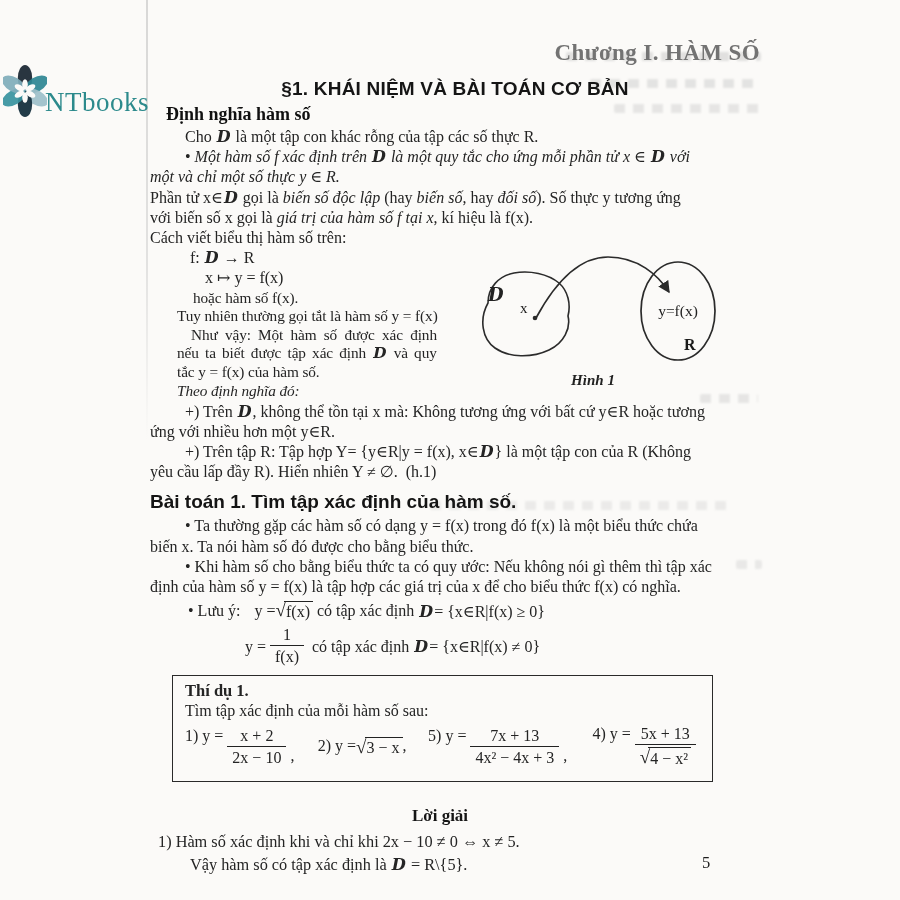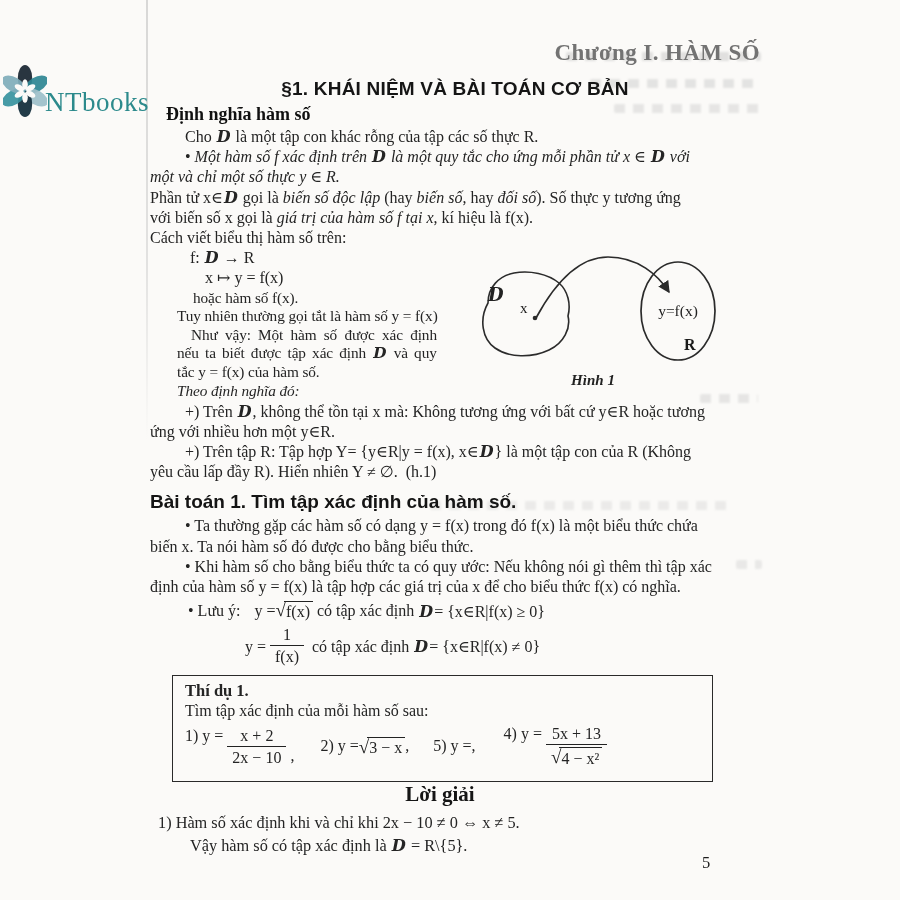--- a/index.html
+++ b/index.html
@@ -56,21 +56,21 @@
   .frac .den{display:block;border-top:1.4px solid #222;padding:1px 5px 0;line-height:1.3;}
   
   .exbox{border:1.9px solid #2a2a2a;width:541px;margin:8px 0 0 22px;padding:5px 12px 10px;box-sizing:border-box;}
   .exbox .extitle{font-weight:bold;font-size:16.5px;}
   .exbox .exprompt{font-size:16px;margin-top:1px;}
   .exrow{display:flex;align-items:center;margin-top:5px;white-space:nowrap;font-size:16px;}
   .exitem{display:flex;align-items:flex-start;}
   .exitem .sep{align-self:flex-end;padding-bottom:4px;}
   .sp1{width:26px;} .sp2{width:24px;} .sp3{width:28px;}
   
-  .solhead{text-align:center;font-weight:bold;font-size:21px;margin:0 30px 4px 0;color:#151515;}
+  .solhead{text-align:center;font-weight:bold;font-size:17px;margin:24px 30px 4px 0;color:#151515;}
   .sol .tline{font-size:16.3px;line-height:23px;}
   .sol .tline:nth-child(1){text-indent:8px;}
   .sol .tline:nth-child(2){text-indent:40px;}
   .pagenum{position:absolute;left:702px;top:853px;font-size:16.5px;color:#1d1d1d;z-index:1;}
 </style>
 </head>
 <body>
 
 <div class="canvas">
 
@@ -215,20 +215,24 @@
         <span class="sp1"></span>
         <span class="exitem">
           <span>2) y = </span>
           <span class="rsign">√</span>
             <span class="rb">3 − x</span>
           <span class="sep">,</span>
         </span>
         <span class="sp2"></span>
         <span class="exitem">
           <span>5) y =</span>
+          <span class="frac">
+            <span class="num">7x + 13</span>
+            <span class="den">4x² − 4x + 3</span>
+          </span>
           <span class="sep">,</span>
         </span>
         <span class="sp3"></span>
         <span class="exitem">
           <span>4) y =</span>
           <span class="frac">
             <span class="num">5x + 13</span>
             <span class="den"><span class="rsign">√</span><span class="rb">4 − x²</span></span>
           </span>
         </span>

